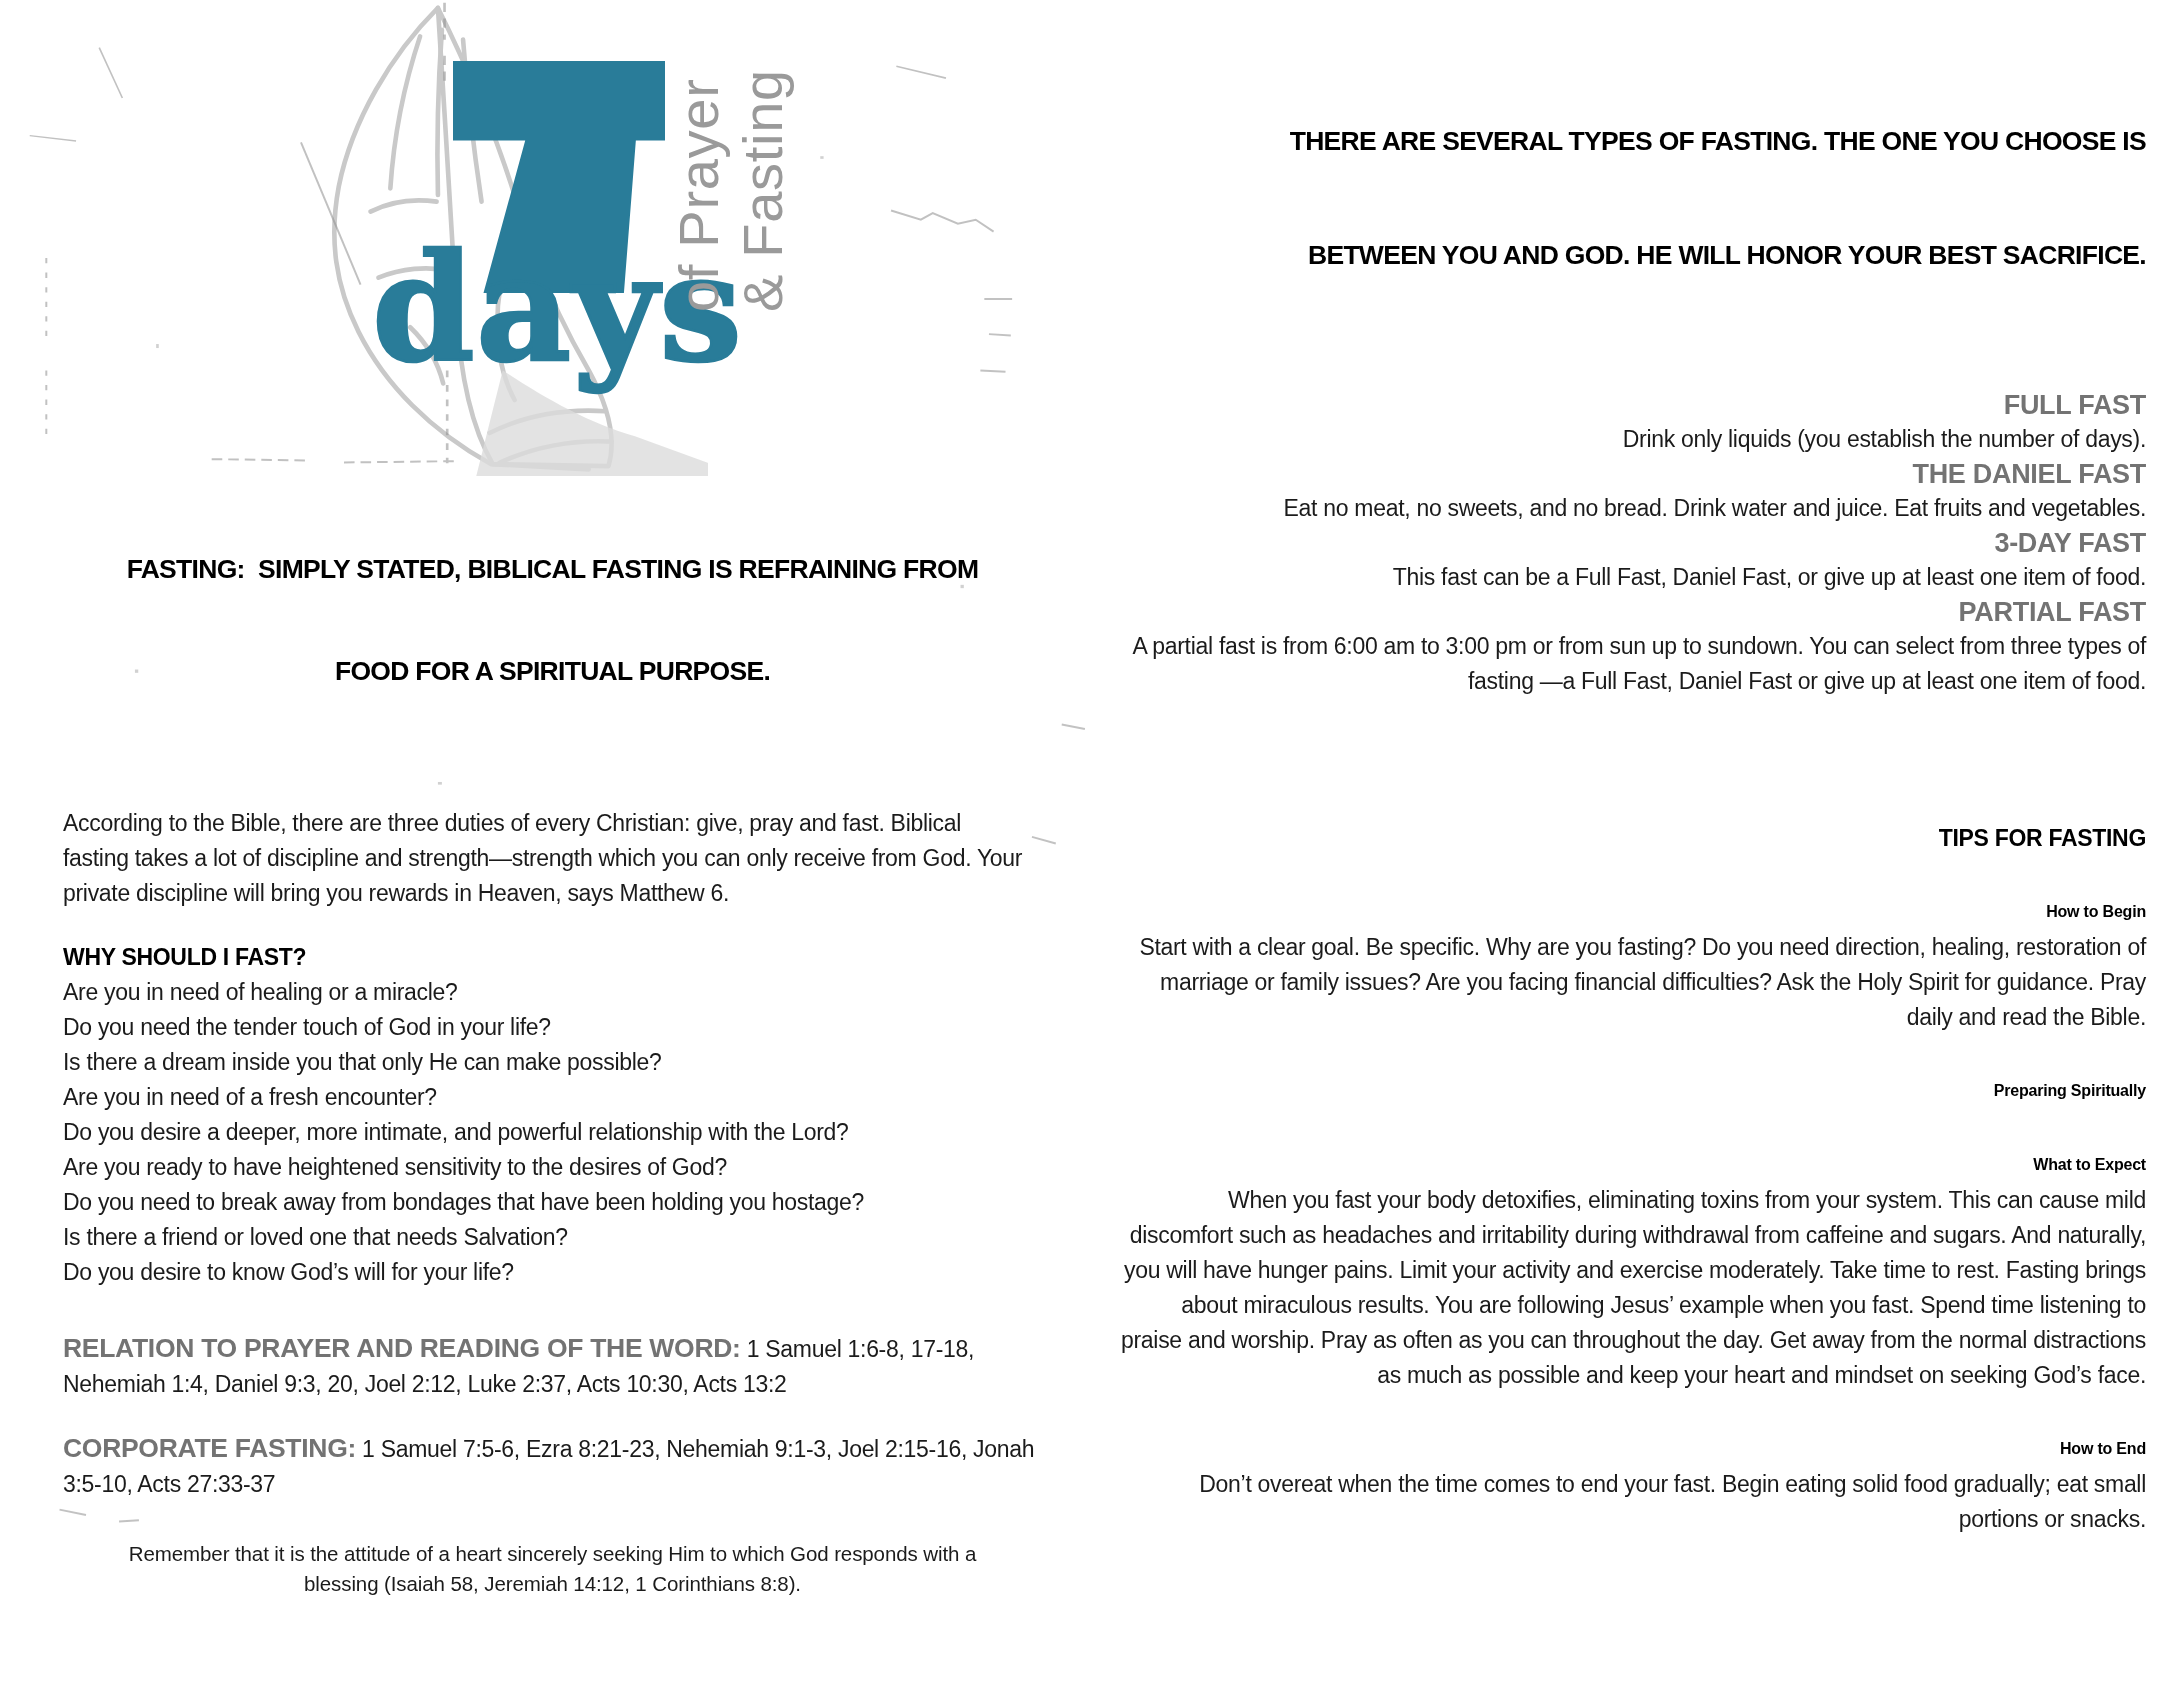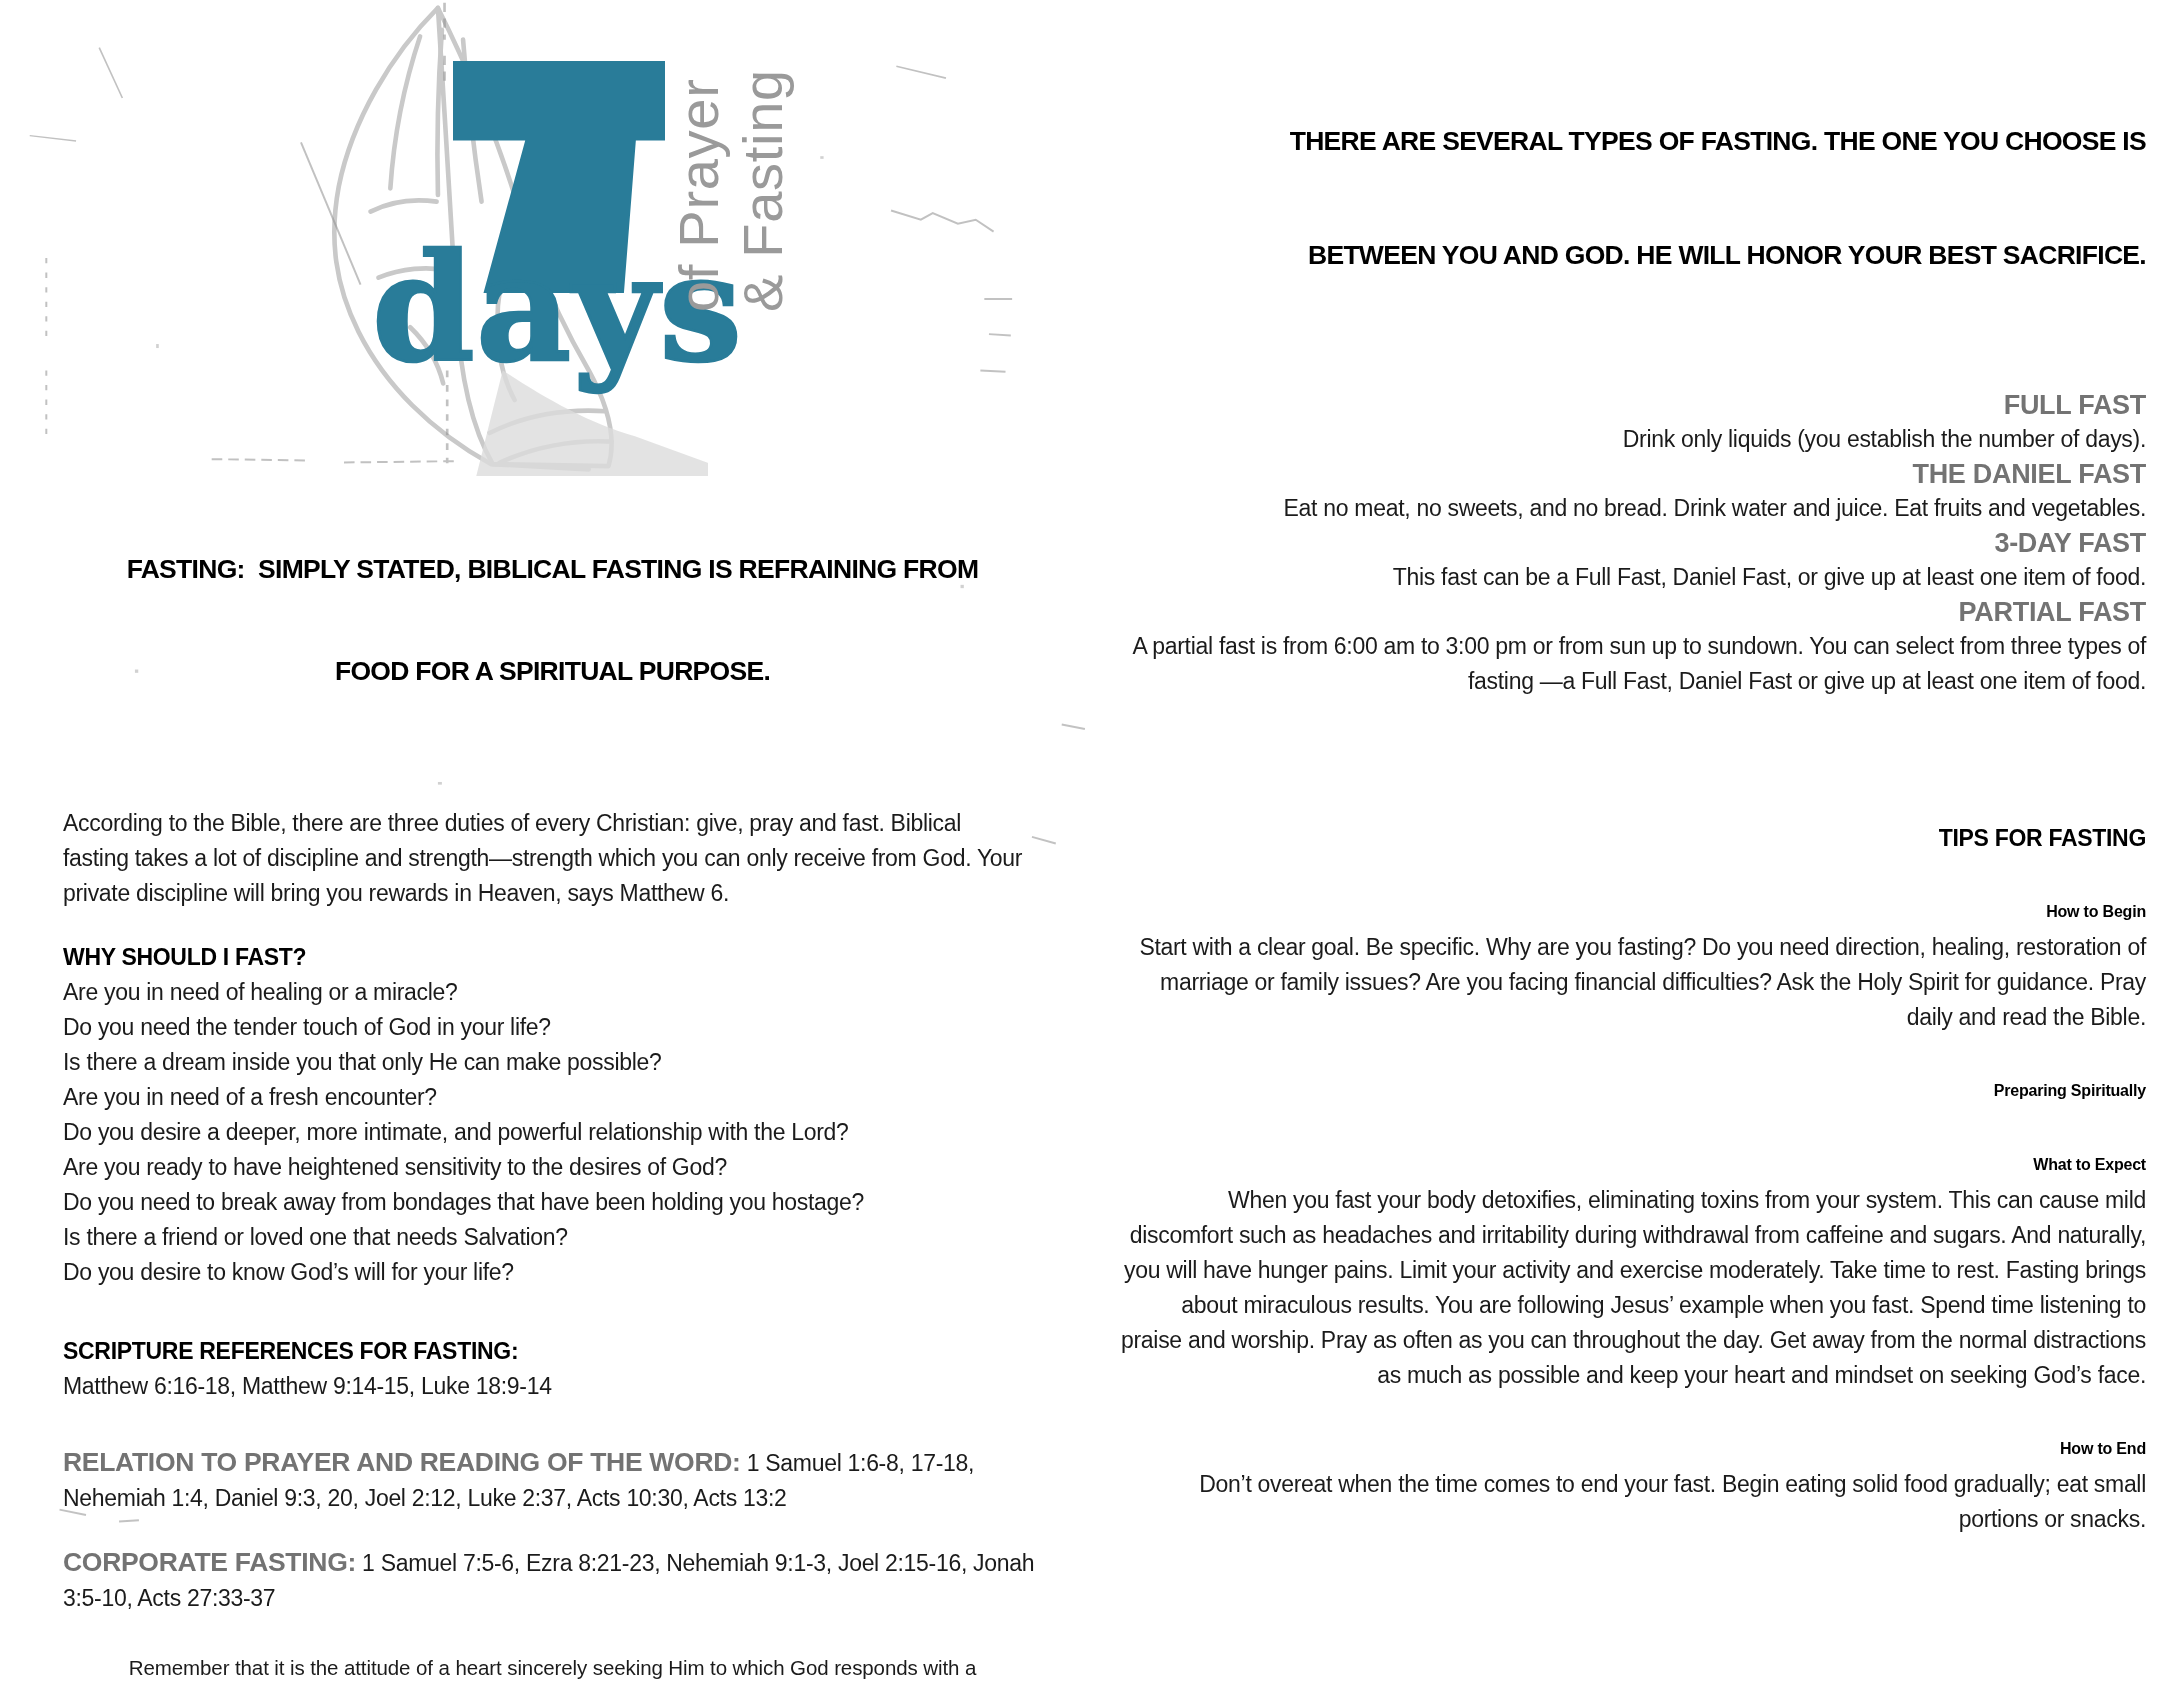--- a/index.html
+++ b/index.html
@@ -116,24 +116,20 @@
       <div class="body-text">Do you need the tender touch of God in your life?</div>
       <div class="body-text">Is there a dream inside you that only He can make possible?</div>
       <div class="body-text">Are you in need of a fresh encounter?</div>
       <div class="body-text">Do you desire a deeper, more intimate, and powerful relationship with the Lord?</div>
       <div class="body-text">Are you ready to have heightened sensitivity to the desires of God?</div>
       <div class="body-text">Do you need to break away from bondages that have been holding you hostage?</div>
       <div class="body-text">Is there a friend or loved one that needs Salvation?</div>
       <div class="body-text">Do you desire to know God’s will for your life?</div>
     </div>
 
-    <div id="scripture">
-      <div class="caps-head">SCRIPTURE REFERENCES FOR FASTING:</div>
-      <div class="body-text">Matthew 6:16-18, Matthew 9:14-15, Luke 18:9-14</div>
-    </div>
 
     <div id="relation" class="body-text">
       <span class="inline-caps">RELATION TO PRAYER AND READING OF THE WORD:</span>
       <span>1 Samuel 1:6-8, 17-18, Nehemiah 1:4, Daniel 9:3, 20, Joel 2:12, Luke 2:37, Acts 10:30, Acts 13:2</span>
     </div>
 
     <div id="corporate" class="body-text">
       <span class="inline-caps">CORPORATE FASTING:</span>
       <span>1 Samuel 7:5-6, Ezra 8:21-23, Nehemiah 9:1-3, Joel 2:15-16, Jonah 3:5-10, Acts 27:33-37</span>
     </div>

